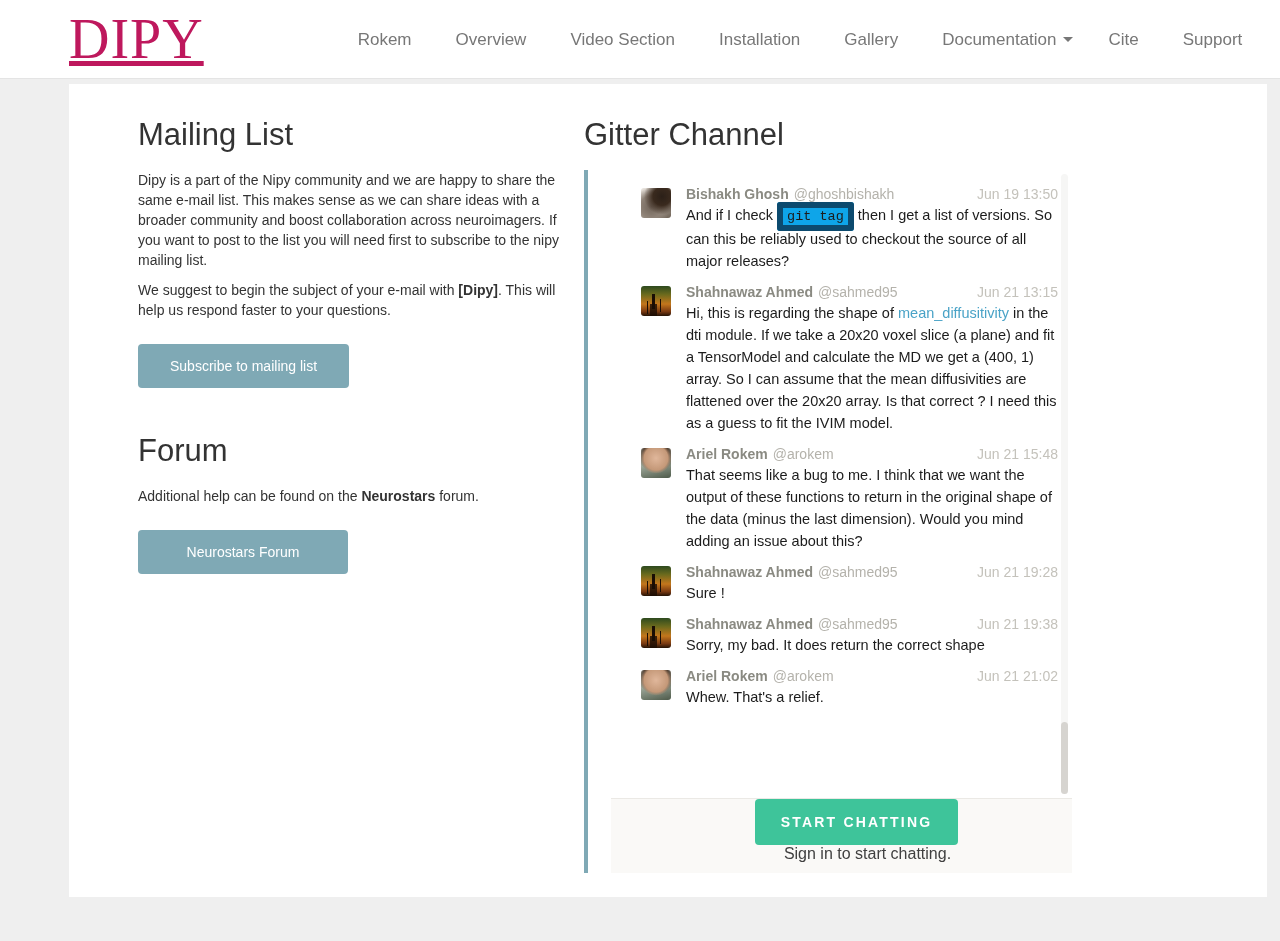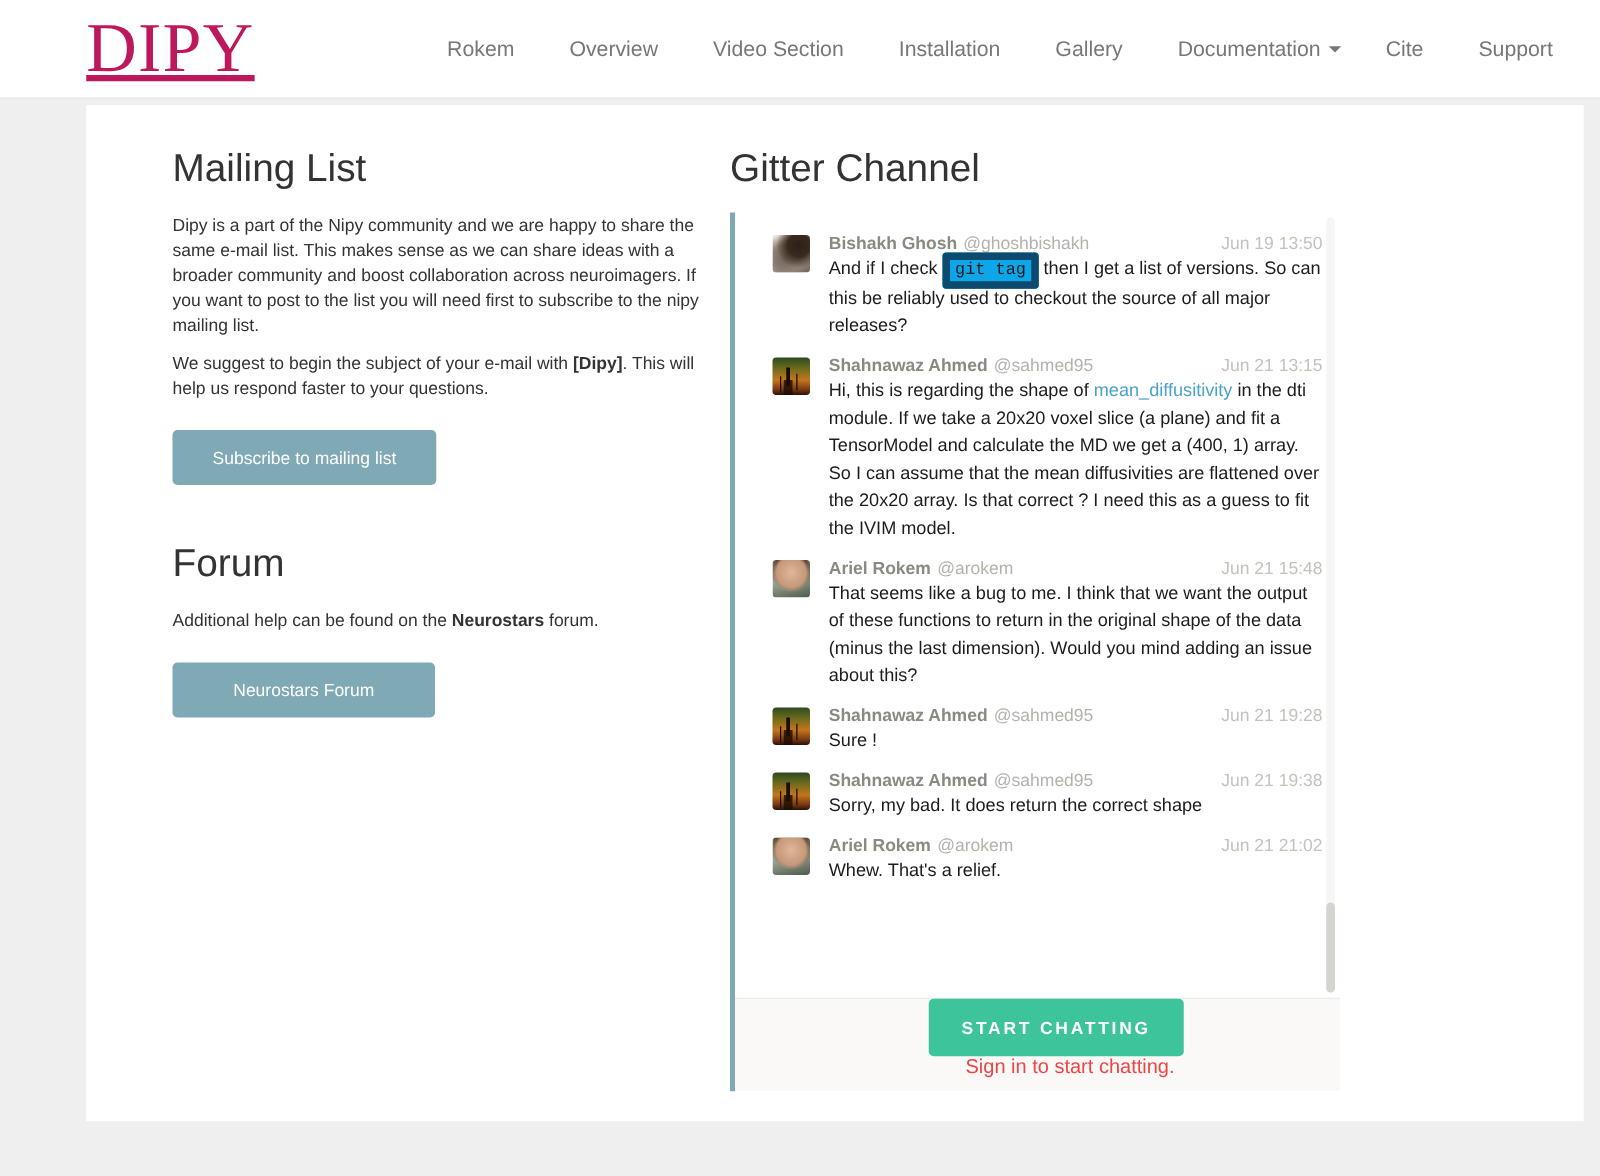--- a/index.html
+++ b/index.html
@@ -126,20 +126,21 @@
 
   
   .gitter-title { margin-bottom: 18px; }
   .gitter-panel {
     position: relative;
     border-left: 4px solid #7fa9b5;
     background: #ffffff;
     width: 488px;
     height: 703px;
     overflow: hidden;
+    padding-left: 23px;
   }
   .gitter-scroll {
     position: relative;
     height: 628px;
     overflow: hidden;
     background: #ffffff;
     padding-top: 10px;
   }
   .chat-msg {
     display: flex;
@@ -259,21 +260,21 @@
     border-radius: 4px;
     font-size: 14px;
     font-weight: bold;
     letter-spacing: 2.2px;
     padding: 15px 26px;
     cursor: pointer;
     font-family: "Liberation Sans", sans-serif;
   }
   .signin-note {
     margin-left: 22px;
-    color: #ef4444;
+    color: #404040;
     font-size: 16px;
   }
 </style>
 </head>
 <body>
 
 <div class="navbar">
   <a class="brand" href="#">DIPY</a>
   <div class="nav-links">
     <a class="nav-link" href="#">

